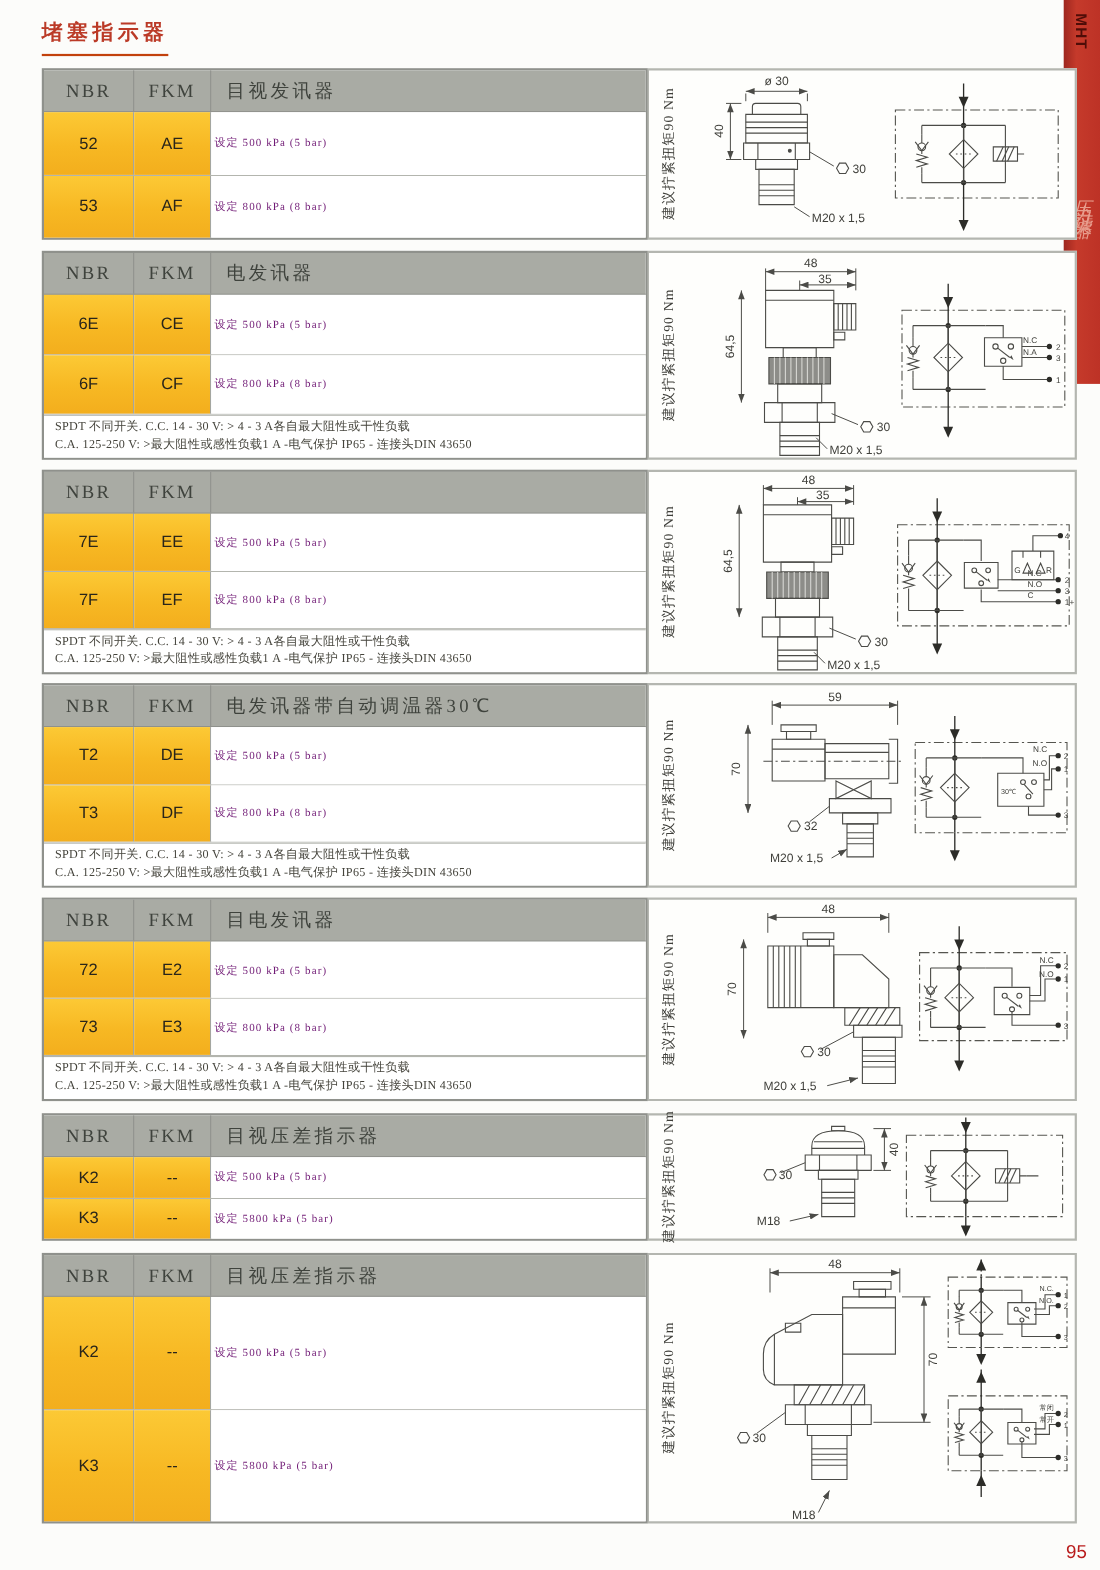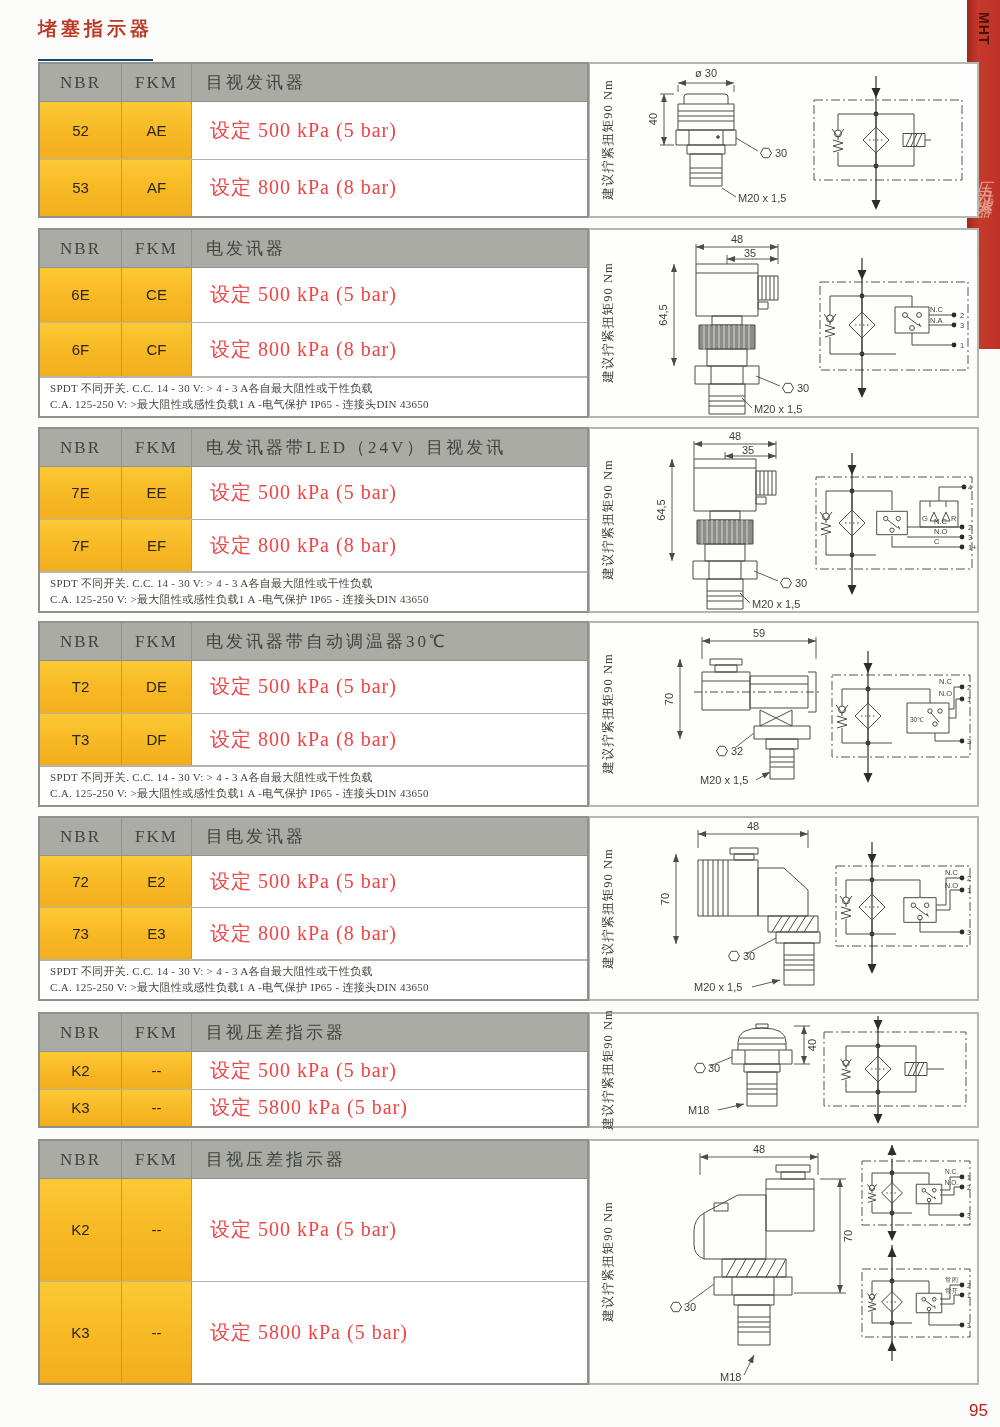--- a/index.html
+++ b/index.html
@@ -1,32 +1,32 @@
 <!DOCTYPE html>
 <html><head>
 <meta charset="utf-8">
 <style>
 *{margin:0;padding:0;box-sizing:border-box}
 html,body{width:1000px;height:1427px}
 body{position:relative;background:#fcfcfa;font-family:"Liberation Serif",serif;overflow:hidden}
-.page-title{position:absolute;left:38px;top:16px;font-size:19px;font-weight:bold;color:#bb3a27;letter-spacing:4px;padding-bottom:17px;border-bottom:2px solid #0c4a6e}
+.page-title{position:absolute;left:38px;top:16px;font-size:19px;font-weight:bold;color:#bb3a27;letter-spacing:4px;padding-bottom:7px;border-bottom:2px solid #c2410c}
 .sidebar{position:absolute;right:0;top:0;width:33px;height:349px;background:linear-gradient(90deg,#9e271f,#c53a2b 35%,#bd3226)}
 .sidebar-tab{position:absolute;top:12px;left:50%;transform:translateX(-50%);writing-mode:vertical-rl;font-family:"Liberation Sans",sans-serif;font-weight:bold;font-size:14px;color:#4f0d08;letter-spacing:1px}
 .sidebar-label{position:absolute;top:168px;left:50%;transform:translateX(-50%);writing-mode:vertical-rl;font-size:17px;color:#e79d8d;font-style:italic;letter-spacing:5px}
 .page-num{position:absolute;right:12px;bottom:6px;font-family:"Liberation Sans",sans-serif;font-size:17px;color:#b91c1c}
 .section{position:absolute;left:38px;display:flex}
 .tbl{width:551px;border:2px solid #8f918c;background:#fff;display:flex;flex-direction:column}
 .thead{display:grid;grid-template-columns:82px 70px 1fr;background:#a9aba4;flex:0 0 38px;border-bottom:1px solid #8f918c}
 .th{display:flex;align-items:center;justify-content:center;font-size:17px;color:#3f433d;letter-spacing:2px;border-right:1px solid #91938e}
 .th.title{justify-content:flex-start;padding-left:14px;border-right:none;letter-spacing:3px}
 .trow{display:grid;grid-template-columns:82px 70px 1fr;flex:1;border-bottom:1px solid #b3b5ae}
 .trow:last-child{border-bottom:none}
 .td{display:flex;align-items:center;justify-content:center}
 .td.y{background:linear-gradient(180deg,#fcc935 0%,#f7b823 55%,#f3ae1d 100%);font-family:"Liberation Sans",sans-serif;font-size:15px;color:#29251a;border-right:1px solid #9b9d98}
-.td.d{justify-content:flex-start;padding-left:18px;font-size:20px;color:#ef4444;background:#fff;letter-spacing:1px}
+.td.d{justify-content:flex-start;padding-left:3px;font-size:10px;color:#701a75;background:#fff;letter-spacing:1px}
 .tfoot{flex:0 0 auto;padding:3px 22px 4px 10px;font-size:11px;line-height:1.4;color:#45443c;background:#fff;border-top:1px solid #b3b5ae;letter-spacing:.3px}
 .panel{width:390px;border:2px solid #b4b6b0;border-left-width:1px;position:relative;background:#fefefc}
 .torque{position:absolute;left:-64px;top:calc(50% - 9px);width:164px;text-align:center;transform:rotate(-90deg);font-size:12.5px;color:#3e3e39;letter-spacing:1px;white-space:nowrap}
 .panel svg{position:absolute;left:34px;top:0}
 svg text{font-family:"Liberation Sans",sans-serif;font-size:11px;fill:#3f3f3a;stroke:none}
 svg text.sm{font-size:7.5px}
 svg text.xs{font-size:6.5px}
 svg line,svg path,svg rect,svg polygon,svg circle{vector-effect:non-scaling-stroke}
 .ln{stroke:#4b4b47;stroke-width:1;fill:none}
 .dim{stroke:#4b4b47;stroke-width:.9;fill:none}
@@ -320,21 +320,20 @@
       </g>
     </svg>
   </div>
 </div>
 
 <div class="section" style="top:427px;height:186px">
   <div class="tbl">
     <div class="thead">
       <div class="th">NBR</div>
       <div class="th">FKM</div>
-      <div class="th title">电发讯器带LED（24V）目视发讯</div>
     </div>
     <div class="trow">
       <div class="td y">7E</div>
       <div class="td y">EE</div>
       <div class="td d">设定 500 kPa (5 bar)</div>
     </div>
     <div class="trow">
       <div class="td y">7F</div>
       <div class="td y">EF</div>
       <div class="td d">设定 800 kPa (8 bar)</div>

